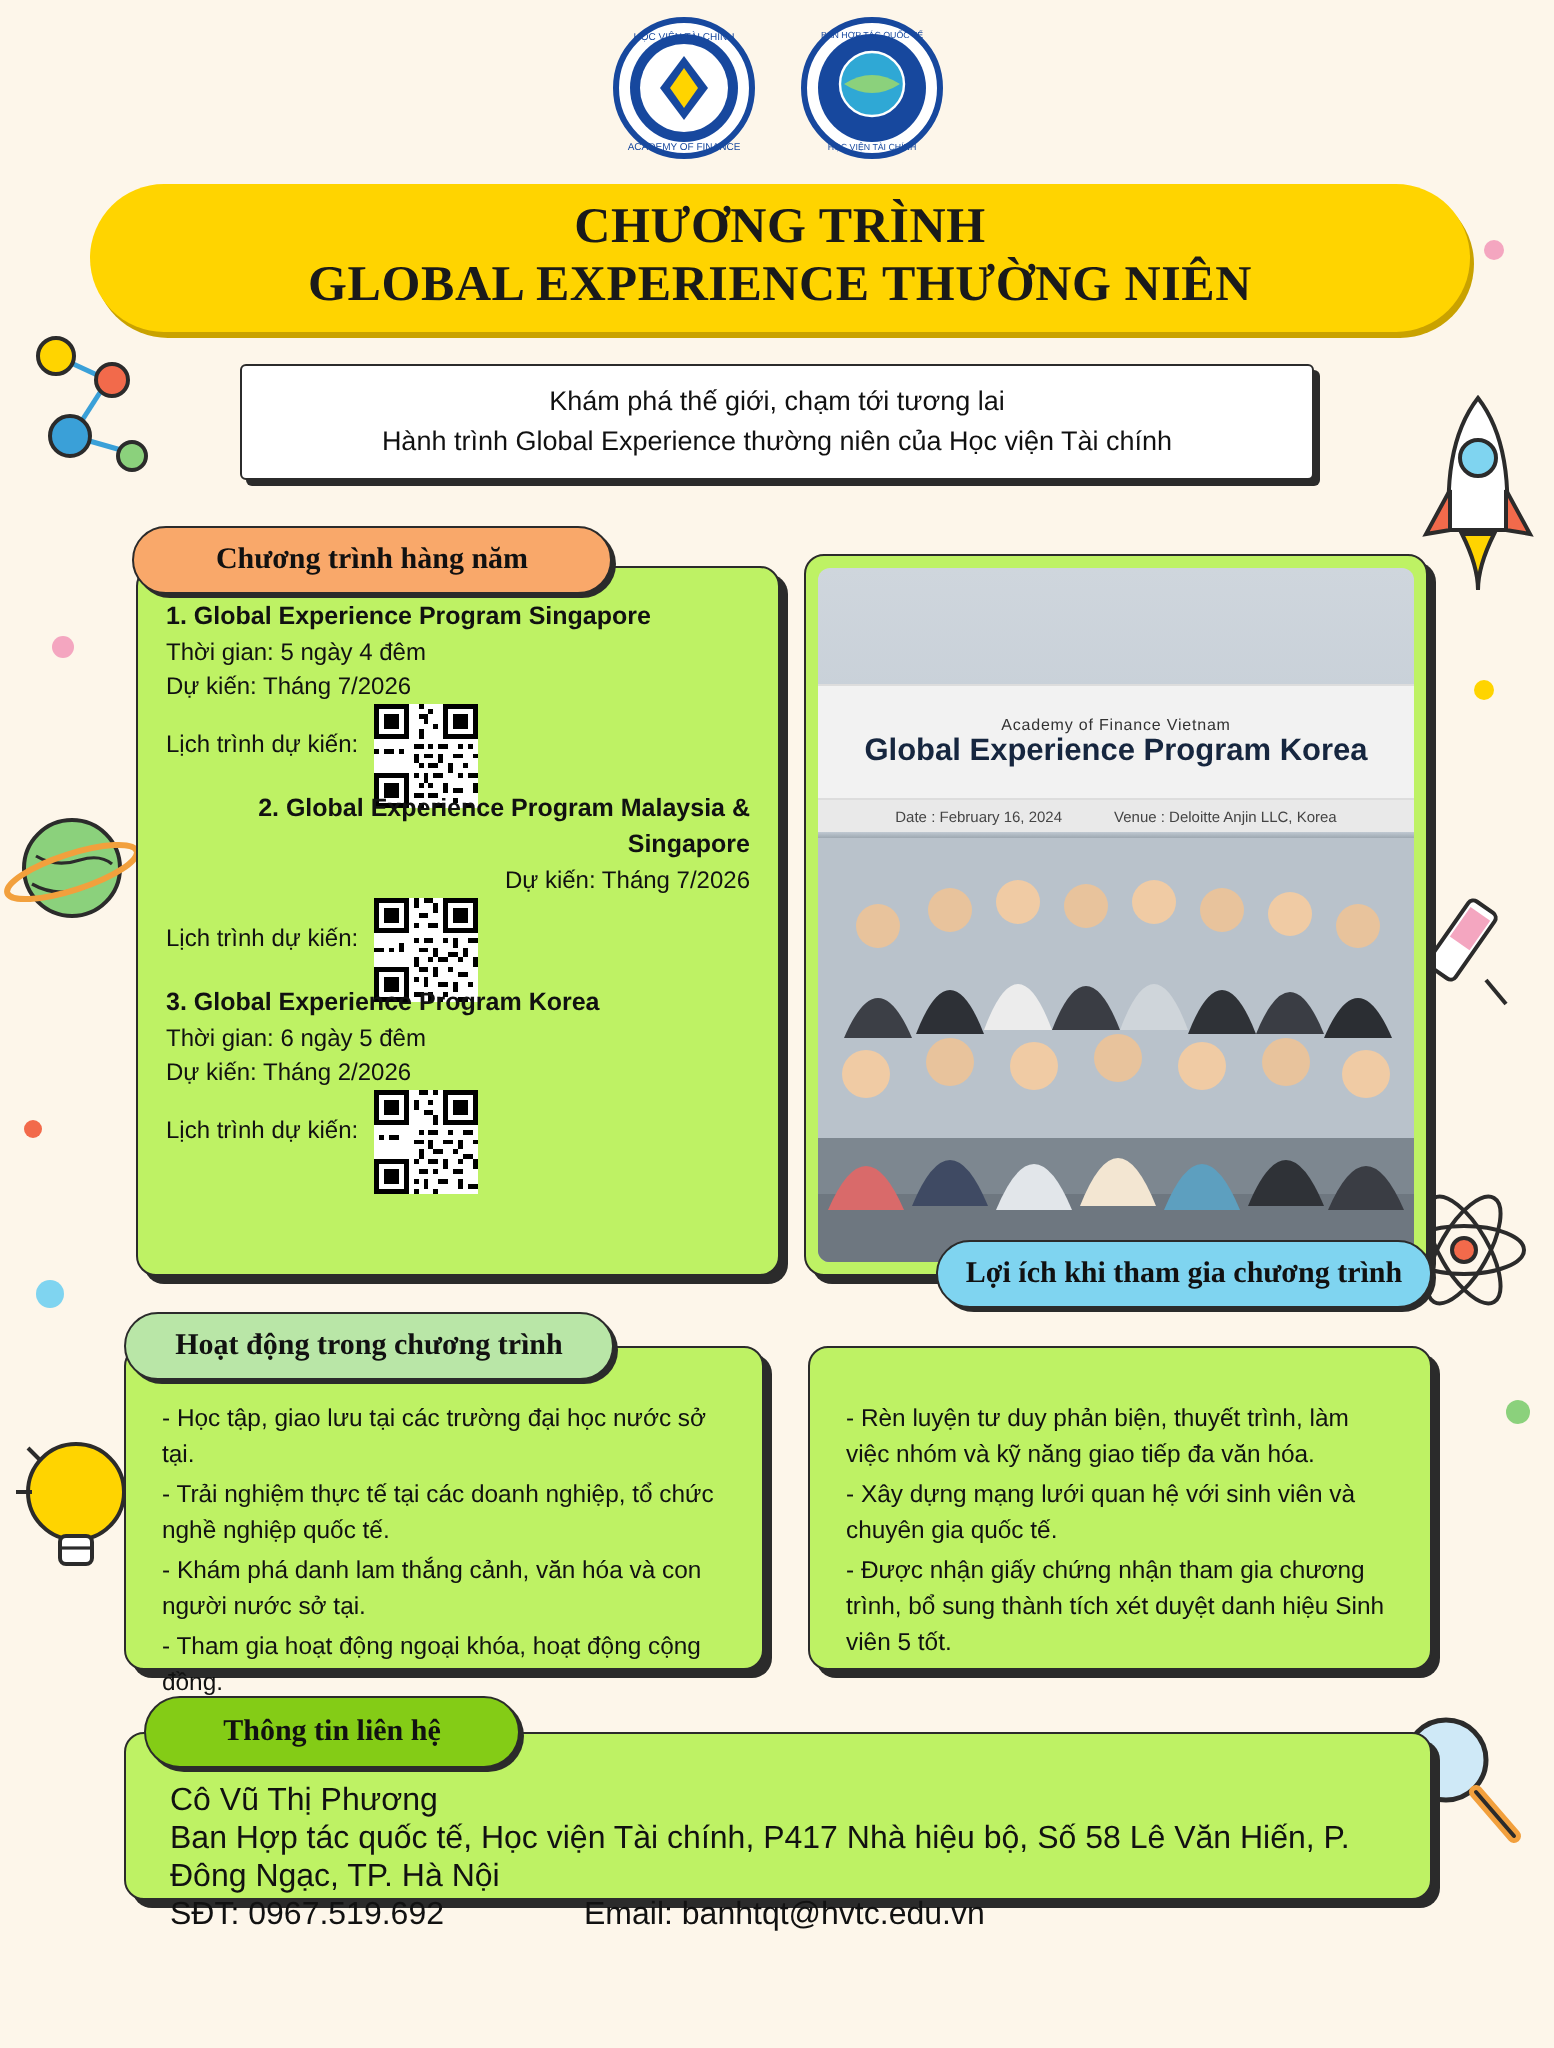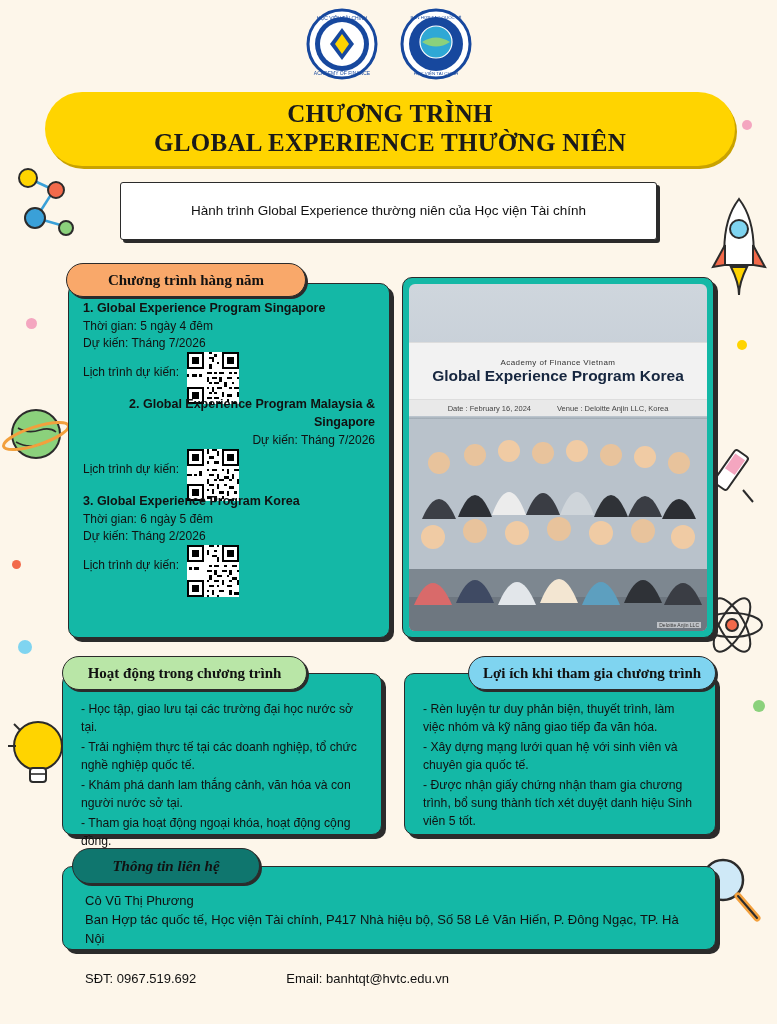--- a/index.html
+++ b/index.html
@@ -59,47 +59,47 @@
   
   .pill {
     position: absolute; border: 1.5px solid #2b2b2b; border-radius: 22px;
     display: flex; align-items: center; justify-content: center;
     font-family: "Liberation Serif", serif;
     font-weight: bold; font-size: 15px; color: #111;
     box-shadow: 2px 2px 0 #2b2b2b; z-index: 4;
   }
   .pill-annual { left: 66px; top: 263px; width: 240px; height: 34px; background: #f9a86a; }
   .pill-act    { left: 62px; top: 656px; width: 245px; height: 34px; background: #b9e6a7; }
-  .pill-benefit{ left: 468px; top: 656px; width: 248px; height: 34px; background: #7fd4f0; }
-  .pill-contact{ left: 72px; top: 848px; width: 188px; height: 36px; background: #0f766e; font-style: italic; }
+  .pill-benefit{ left: 468px; top: 620px; width: 248px; height: 34px; background: #7fd4f0; }
+  .pill-contact{ left: 72px; top: 848px; width: 188px; height: 36px; background: #84cc16; }
 
   
   .card {
-    position: absolute; background: #14b8a6;
+    position: absolute; background: #bef264;
     border: 1.5px solid #2b2b2b; border-radius: 10px;
     box-shadow: 4px 4px 0 #2b2b2b;
   }
   .card-programs { left: 68px; top: 283px; width: 322px; height: 355px; padding: 16px 14px 10px 14px; }
   .card-photo    { left: 402px; top: 277px; width: 312px; height: 361px; padding: 6px; }
   .card-act      { left: 62px; top: 673px; width: 320px; height: 162px; padding: 26px 18px 10px 18px; }
   .card-benefit  { left: 404px; top: 673px; width: 312px; height: 162px; padding: 26px 18px 10px 18px; }
   .card-contact  { left: 62px; top: 866px; width: 654px; height: 84px; padding: 24px 18px 10px 22px; }
 
   .prog-title { font-size: 12.5px; font-weight: bold; color: #111; margin: 0 0 2px 0; line-height: 16px; }
   .prog-line  { font-size: 12px; color: #111; line-height: 17px; }
   .prog-block { margin-bottom: 2px; position: relative; }
   .qr-row { display: flex; align-items: center; gap: 8px; height: 40px; }
   .qr { width: 52px; height: 52px; flex: 0 0 52px; position: relative; top: 6px; }
   .qr svg { display: block; }
 
   .bullet-list { font-size: 12.2px; color: #111; line-height: 18px; }
   .bullet-list div { margin-bottom: 2px; }
 
-  .contact-line { font-size: 13px; color: #111; line-height: 19px; }
-  .contact-row { display: flex; gap: 90px; margin-top: 21px; }
+  .contact-line { font-size: 16px; color: #111; line-height: 19px; }
+  .contact-row { display: flex; gap: 70px; }
 
   
   .photo-inner {
     width: 100%; height: 100%; border-radius: 6px; overflow: hidden; position: relative;
     background: linear-gradient(#cfd6dd 0%, #c2cbd4 38%, #9aa5ae 39%, #8e99a3 100%);
   }
   .photo-banner {
     position: absolute; left: 0; right: 0; top: 58px; height: 58px;
     background: #f2f2f2; border-top: 1px solid #ddd; border-bottom: 1px solid #ddd;
     display: flex; flex-direction: column; align-items: center; justify-content: center;
@@ -218,20 +218,21 @@
     </svg>
   </div>
 </div>
 
 <div class="title-banner">
   <div class="l1">CHƯƠNG TRÌNH</div>
   <div class="l2">GLOBAL EXPERIENCE THƯỜNG NIÊN</div>
 </div>
 
 <div class="subtitle-box">
+  <div>Khám phá thế giới, chạm tới tương lai</div>
   <div>Hành trình Global Experience thường niên của Học viện Tài chính</div>
 </div>
 
 <div class="pill pill-annual">Chương trình hàng năm</div>
 
 <div class="card card-programs">
 
   <div class="prog-block">
     <div class="prog-title">1. Global Experience Program Singapore</div>
     <div class="prog-line">Thời gian: 5 ngày 4 đêm</div>

